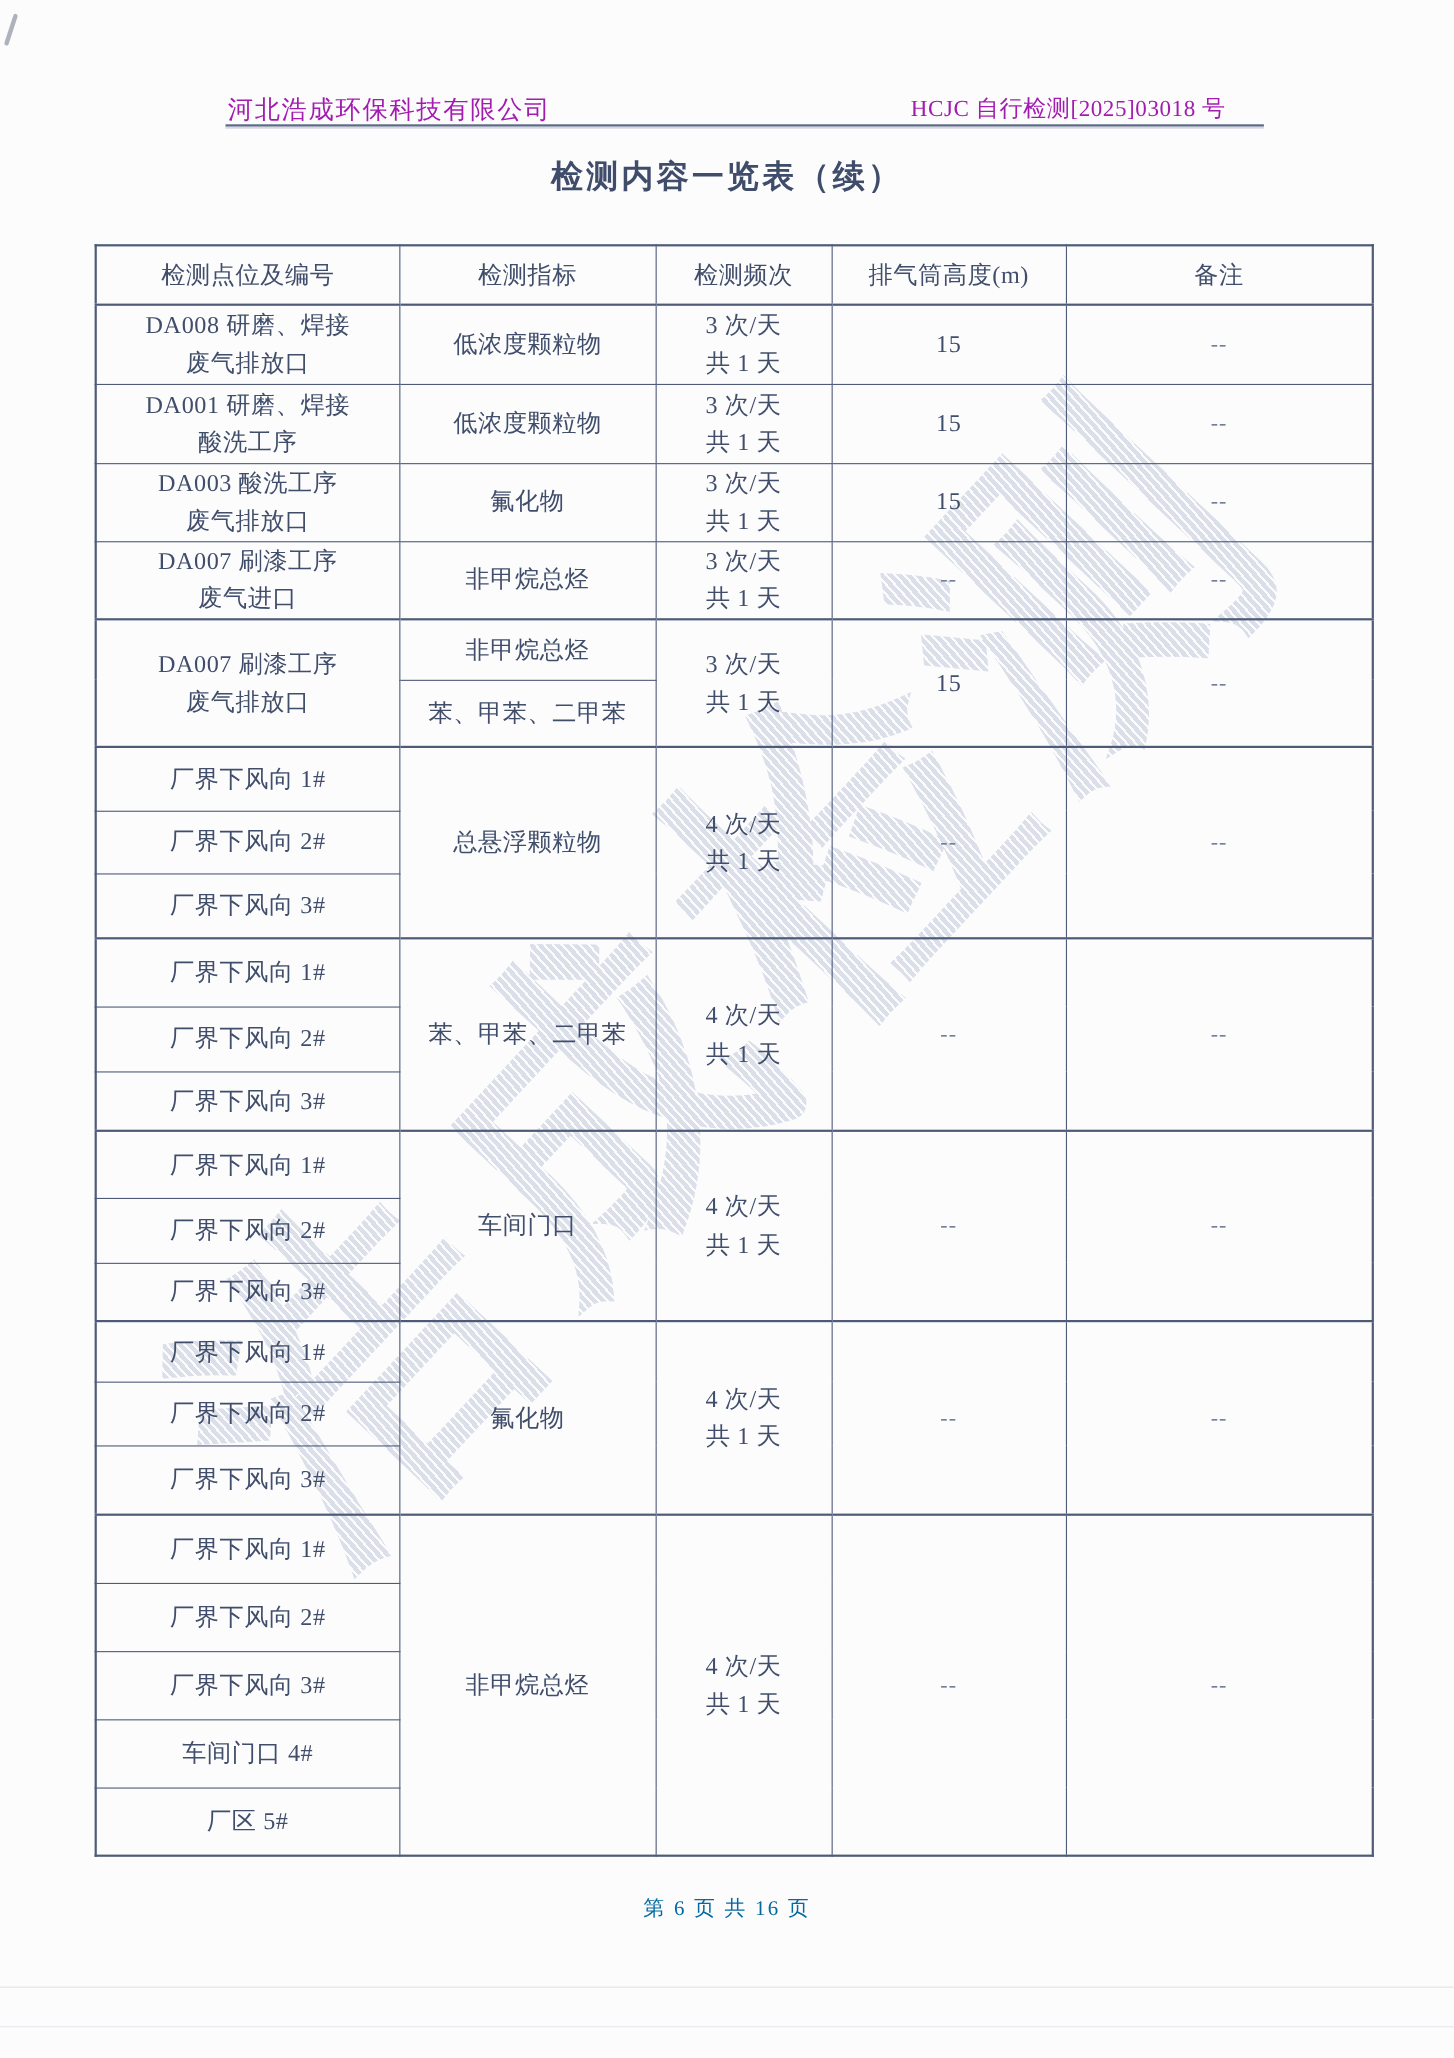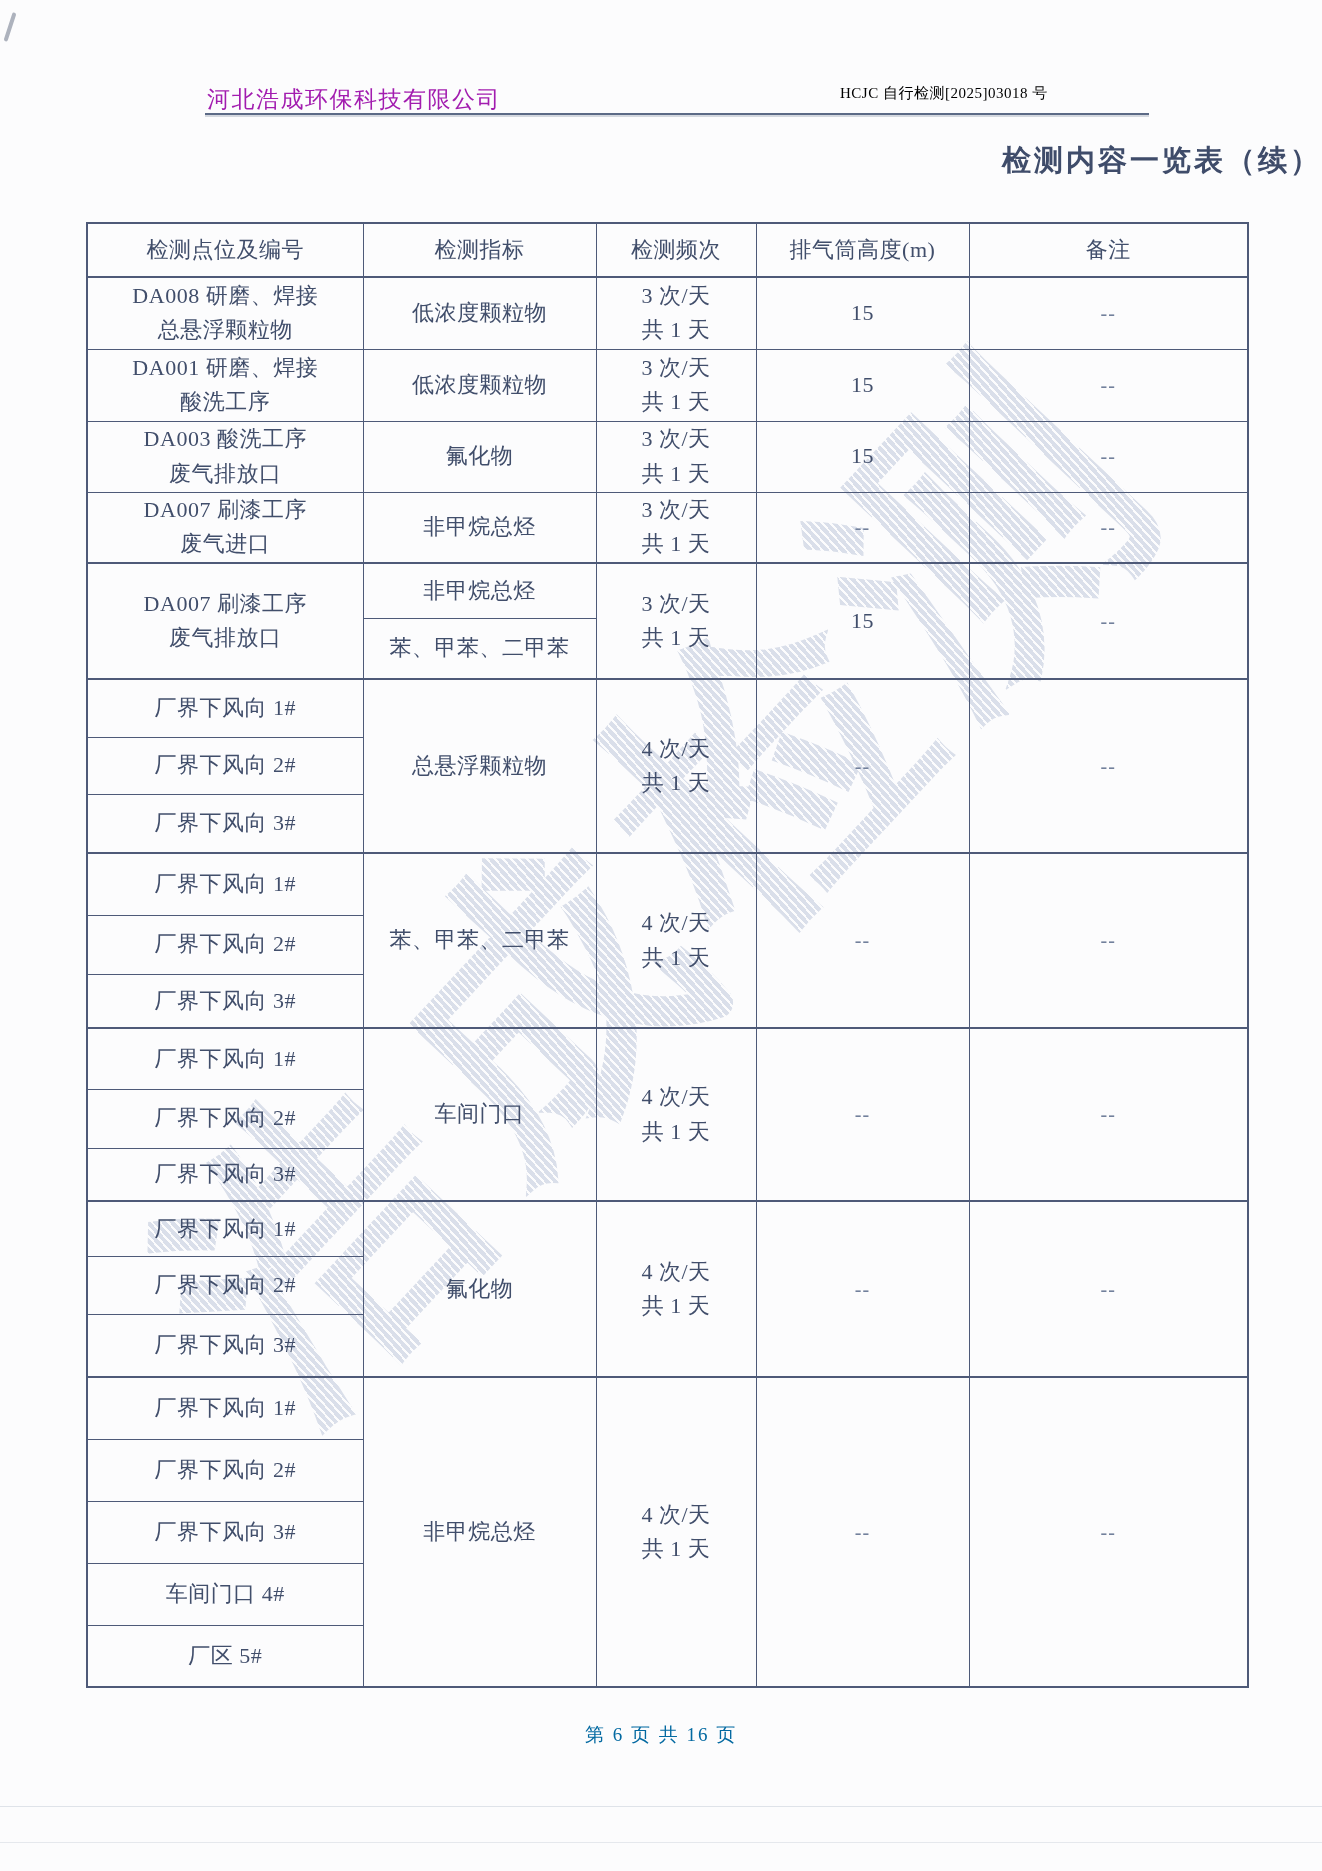--- a/index.html
+++ b/index.html
@@ -34,29 +34,29 @@
     background:repeating-linear-gradient(48deg,#fcfcfd 0 2px,rgba(252,252,253,0) 2px 6px);
   }
   
   .content{position:relative;z-index:1;}
   .hdr-company{
     position:absolute;left:207px;top:84px;
     font-size:23px;letter-spacing:1.5px;color:#a21caf;
   }
   .hdr-docno{
     position:absolute;left:828px;top:84px;
-    font-size:15px;letter-spacing:.5px;color:#000000;margin-left:12px;
+    font-size:21px;letter-spacing:.5px;color:#a21caf;
   }
   .hdr-rule{
     position:absolute;left:205px;top:113px;width:944px;height:2px;
     background:#5c6a86;box-shadow:0 2px 0 rgba(92,106,134,.25);
   }
   .doc-title{
     position:absolute;left:0;top:141px;width:100%;
-    text-align:right;font-size:29px;font-weight:600;letter-spacing:3px;color:#3f4c6a;
+    text-align:center;font-size:29px;font-weight:600;letter-spacing:3px;color:#3f4c6a;
   }
   table.main{
     position:absolute;left:86px;top:222px;
     width:1161px;border-collapse:collapse;table-layout:fixed;
     background:transparent;
     padding-left:16px;
   }
   table.main,table.main td,table.main th{
     border:1.6px solid #4e5a78;
   }
@@ -109,21 +109,21 @@
           <tr style="height:54px">
         <th>检测点位及编号</th>
         <th>检测指标</th>
         <th>检测频次</th>
         <th>排气筒高度(m)</th>
         <th>备注</th>
       </tr>
 
       <tr style="height:72px" class="gtop">
         <td>DA008 研磨、焊接
-总悬浮颗粒物</td>
+废气排放口</td>
         <td>低浓度颗粒物</td>
         <td>3 次/天
 共 1 天</td>
         <td>15</td>
         <td class="dash">--</td>
       </tr>
 
       <tr style="height:72px">
         <td>DA001 研磨、焊接
 酸洗工序</td>

